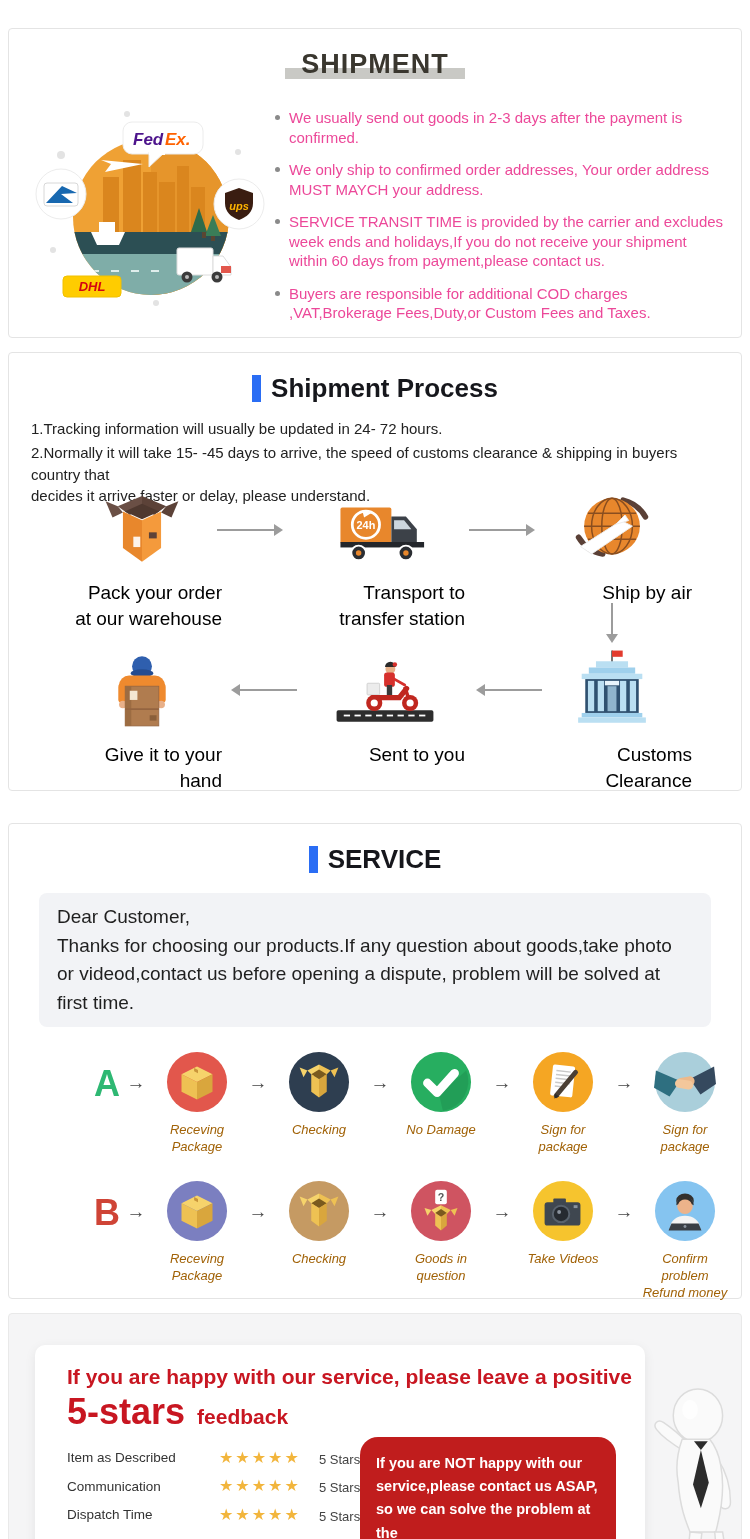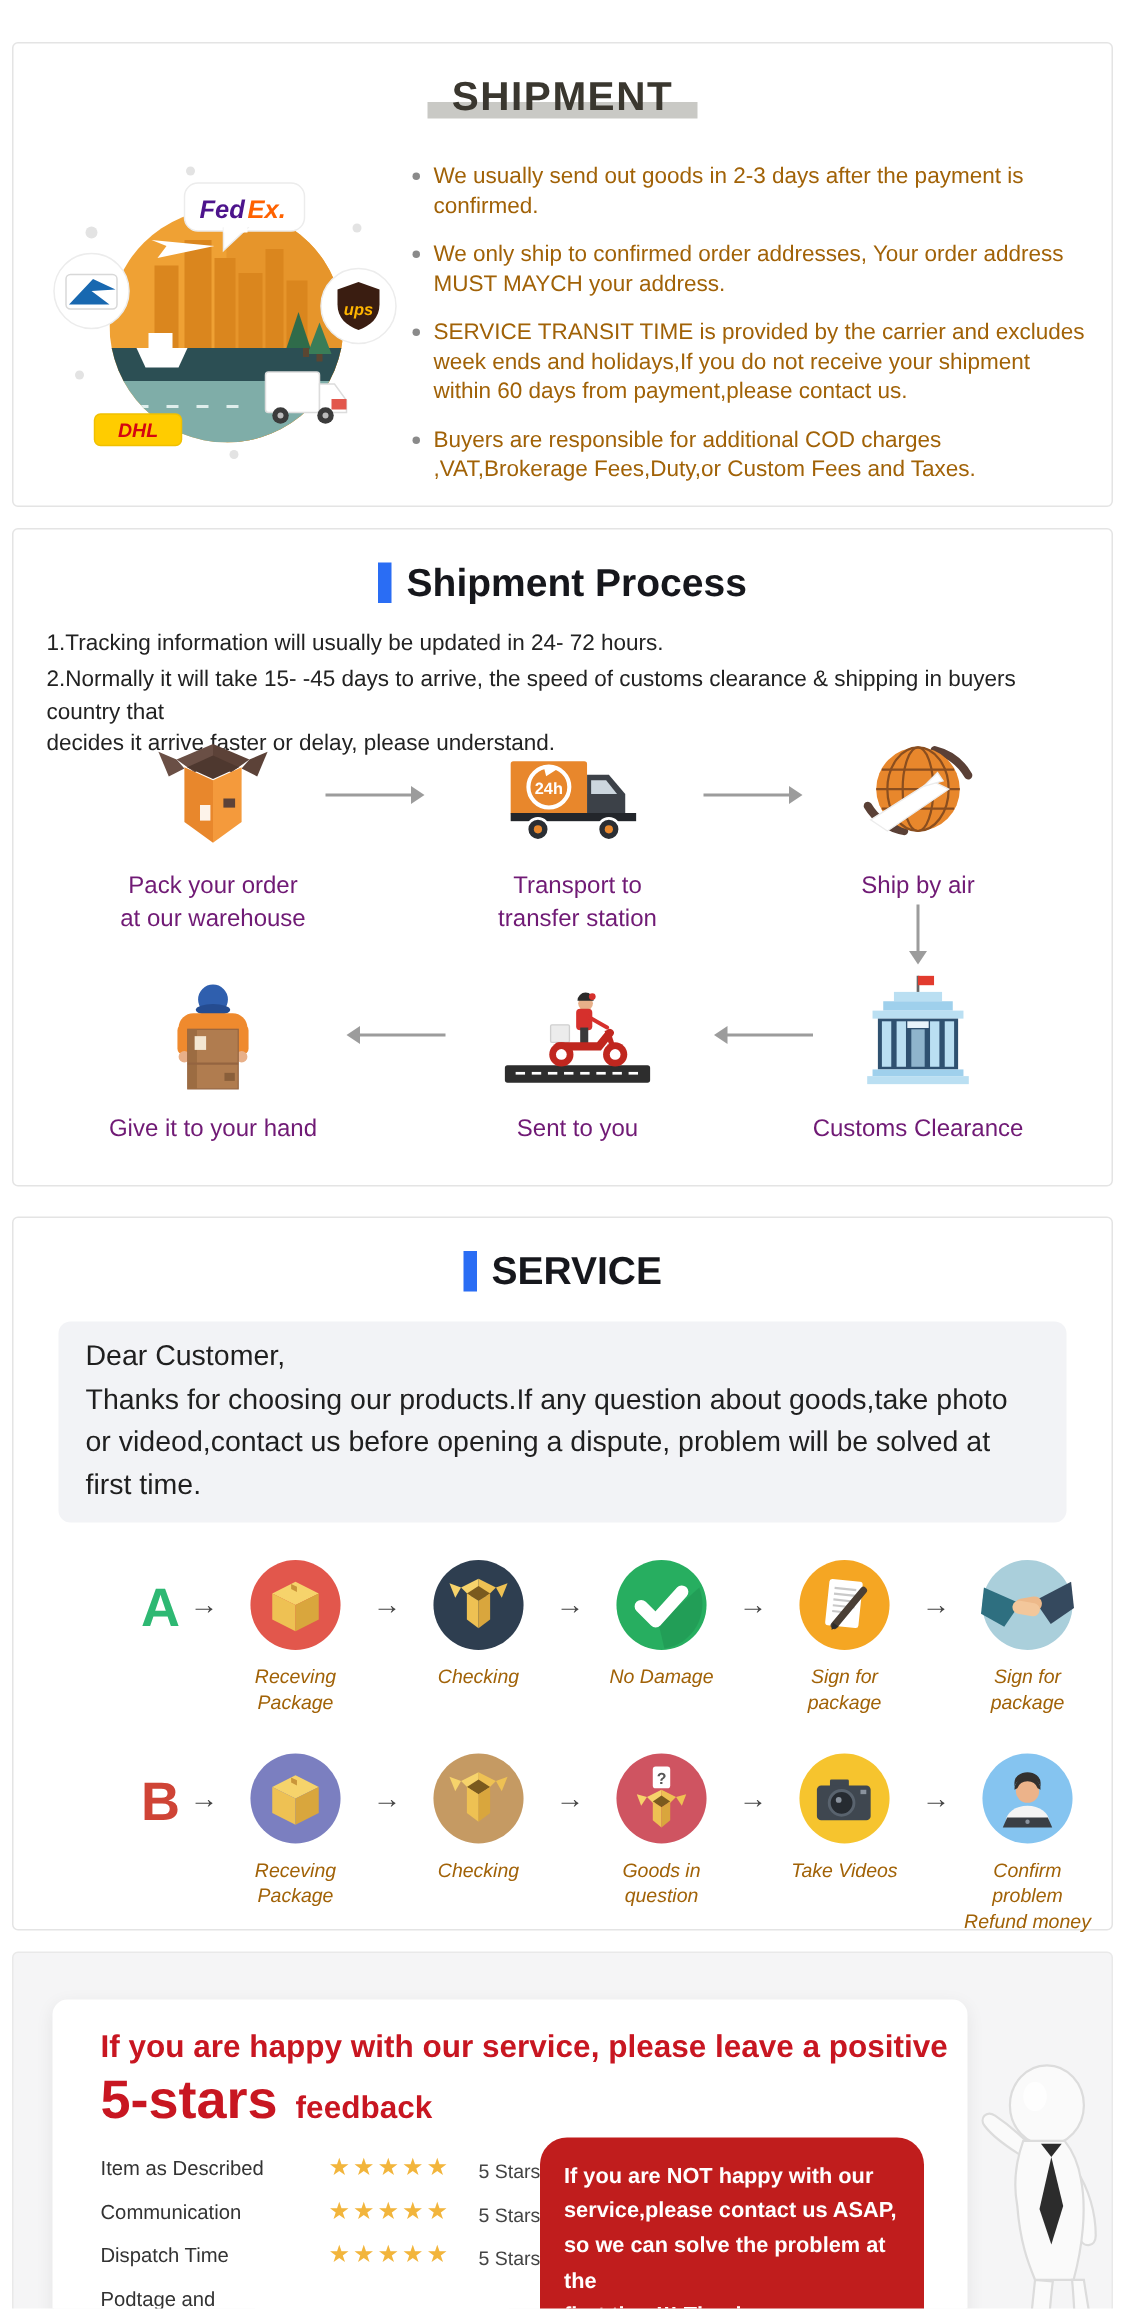--- a/index.html
+++ b/index.html
@@ -1,43 +1,43 @@
 <!DOCTYPE html>
 <html><head>
 <meta charset="utf-8">
 <style>
   html,body{margin:0;padding:0;}
   body{width:750px;height:1539px;background:#fff;font-family:"Liberation Sans",sans-serif;color:#2d2d2d;overflow:hidden;}
   .panel{margin:0 8px;border:1px solid #e4e4e4;border-radius:4px;background:#fff;position:relative;box-sizing:border-box;}
   #sec-shipment{margin-top:28px;height:310px;}
   #sec-process{margin-top:14px;height:439px;}
-  #sec-service{margin-top:20px;height:476px;}
+  #sec-service{margin-top:32px;height:476px;}
   #sec-feedback{margin-top:14px;height:313px;background:#f5f5f6;border-color:#e9e9e9;}
 
   
   .ship-title-wrap{position:relative;width:max-content;margin:20px auto 0;}
   .ship-title-strip{position:absolute;left:-16px;right:-16px;bottom:1px;height:11px;background:#c9c9c5;}
   .ship-title{position:relative;margin:0;font-size:27px;font-weight:bold;letter-spacing:1px;color:#3a372f;}
   .ship-body{display:flex;padding:6px 16px 0 22px;}
   .illus{flex:none;width:240px;margin-top:14px;}
   .bullets{flex:1;list-style:none;margin:22px 0 0 4px;padding:0;}
-  .bullets li{display:flex;gap:9px;margin-bottom:13px;font-size:15px;line-height:1.3;color:#a16207;}
+  .bullets li{display:flex;gap:9px;margin-bottom:13px;font-size:15px;line-height:1.3;color:#ec4899;}
   .bdot{flex:none;width:5px;height:5px;border-radius:50%;background:#8a8a8a;margin-top:7px;}
 
   
   .sec-head{display:flex;justify-content:center;align-items:center;gap:10px;margin:0;padding-top:20px;}
   .blue-bar{width:9px;height:27px;background:#2a6df4;}
   .sec-title{margin:0;font-size:26px;font-weight:bold;color:#16171c;}
 
   
   .proc-notes{margin:14px 22px 0;font-size:15px;color:#222;line-height:1.45;}
   .proc-notes p{margin:0 0 2px;white-space:pre-line;}
   .pstep{position:absolute;width:160px;text-align:center;}
   .pstep .icn{height:78px;display:flex;align-items:flex-end;justify-content:center;}
-  .plabel{margin-top:13px;font-size:16px;color:#701a75;line-height:1.35;white-space:pre-line;}
+  .plabel{margin-top:13px;font-size:19px;color:#000000;line-height:1.35;white-space:pre-line;text-align:right;}
   .row1{top:136px;}
   .row2{top:298px;}
   .harrow{position:absolute;width:60px;height:2px;background:#9c9c9c;}
   .harrow.right::after{content:"";position:absolute;right:-6px;top:-5px;border:6px solid transparent;border-left:9px solid #9c9c9c;border-right:0;}
   .harrow.left::before{content:"";position:absolute;left:-6px;top:-5px;border:6px solid transparent;border-right:9px solid #9c9c9c;border-left:0;}
   .varrow{position:absolute;left:602px;top:250px;width:2px;height:32px;background:#9c9c9c;}
   .varrow::after{content:"";position:absolute;left:-5px;bottom:-8px;border:6px solid transparent;border-top:9px solid #9c9c9c;border-bottom:0;}
 
   
   .svc-note{margin:18px 30px 0;background:#f2f3f6;border-radius:8px;padding:10px 18px;font-size:19px;line-height:1.5;color:#1f1f1f;white-space:pre-line;}

